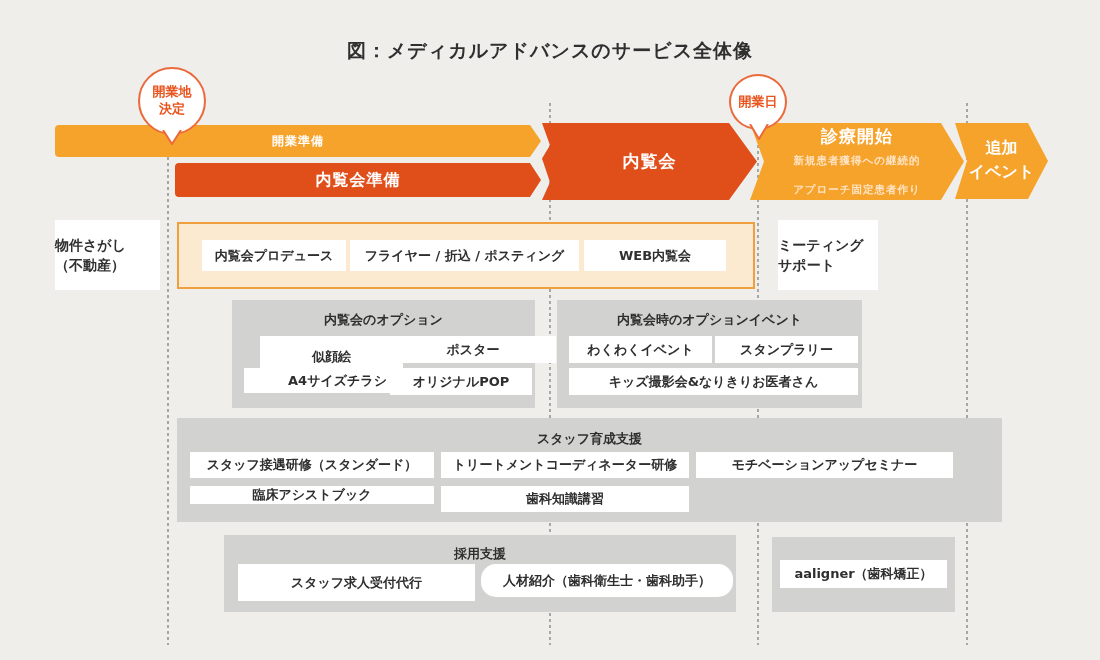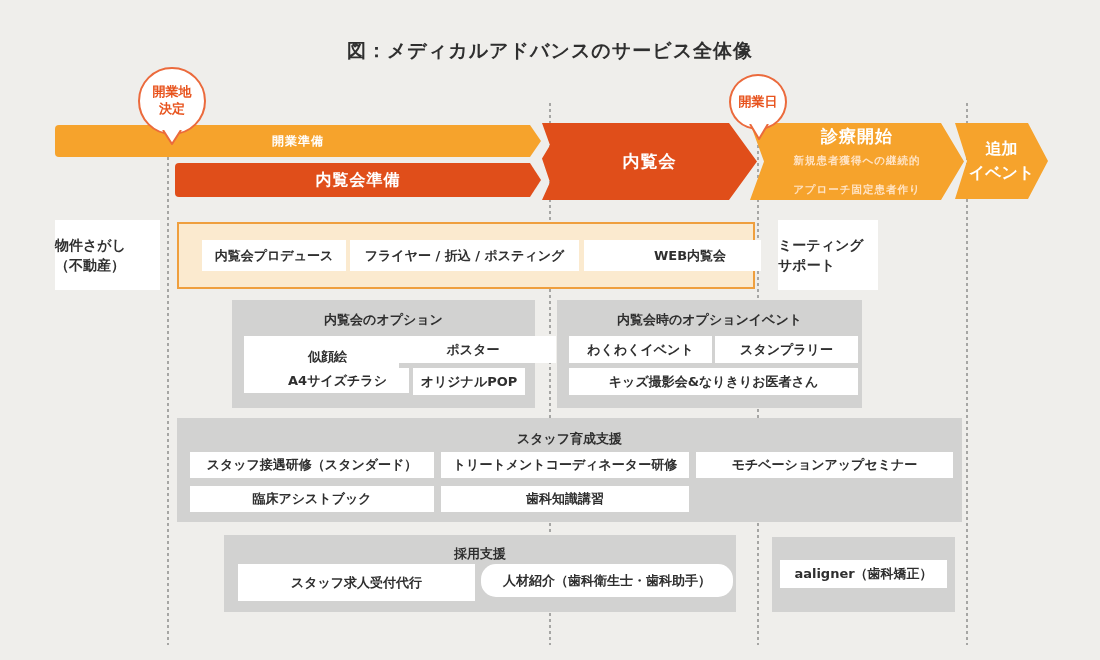--- a/index.html
+++ b/index.html
@@ -83,21 +83,21 @@
   <div class="bar bar-red nairankai-shape phase-main" style="left:542px;top:123px;width:215px;height:77px;">
     <span>内覧会</span>
   </div>
 
   <div class="bar bar-orange shinryo-shape" style="left:750px;top:123px;width:214px;height:77px;flex-direction:column;">
     <span class="phase-main">診療開始</span>
     <span class="phase-sub">新規患者獲得への継続的</span>
     <span class="phase-sub" style="margin-top:12px;">アプローチ固定患者作り</span>
   </div>
 
-  <div class="bar bar-orange tsuika-shape" style="left:955px;top:123px;width:93px;height:76px;flex-direction:column;font-size:16px;line-height:1.5;">
+  <div class="bar bar-orange tsuika-shape" style="left:955px;top:123px;width:93px;height:76px;flex-direction:column;font-size:16px;line-height:1.5;font-family:Liberation Mono, monospace;">
     <span>追加</span>
     <span>イベント</span>
   </div>
 
   <div class="bubble" style="left:138px;top:67px;width:64px;height:64px;">
     <span>開業地</span>
     <span>決定</span>
   </div>
   <svg class="tail" style="left:161px;top:130px;" width="22" height="17">
     <path d="M2,0 L11,14 L20,0" fill="#ffffff" stroke="#EB6A3C" stroke-width="2" stroke-linejoin="round"></path>
@@ -111,49 +111,49 @@
   </svg>
 
   <div class="whitebox" style="left:55px;top:220px;width:105px;height:70px;">
     <span>物件さがし</span>
     <span>（不動産）</span>
   </div>
 
   <div class="cream" style="left:177px;top:222px;width:578px;height:67px;"></div>
   <div class="item" style="left:202px;top:240px;width:144px;height:31px;">内覧会プロデュース</div>
   <div class="item" style="left:350px;top:240px;width:229px;height:31px;">フライヤー / 折込 / ポスティング</div>
-  <div class="item" style="left:584px;top:240px;width:142px;height:31px;padding-left:35px;">WEB内覧会</div>
+  <div class="item" style="left:584px;top:240px;width:142px;height:31px;">WEB内覧会</div>
 
   <div class="whitebox" style="left:778px;top:220px;width:100px;height:70px;">
     <span>ミーティング</span>
     <span>サポート</span>
   </div>
 
   <div class="gray" style="left:232px;top:300px;width:303px;height:108px;">
     <div class="gray-title" style="top:11px;">内覧会のオプション</div>
   </div>
-  <div class="item" style="left:244px;top:336px;width:143px;height:41px;padding-left:12px;">似顔絵</div>
+  <div class="item" style="left:260px;top:336px;width:143px;height:41px;">似顔絵</div>
   <div class="item" style="left:390px;top:336px;width:166px;height:27px;">ポスター</div>
   <div class="item" style="left:244px;top:368px;width:143px;height:25px;padding-left:22px;">A4サイズチラシ</div>
-  <div class="item" style="left:390px;top:368px;width:112px;height:27px;margin-left:23px;">オリジナルPOP</div>
+  <div class="item" style="left:390px;top:368px;width:142px;height:27px;">オリジナルPOP</div>
 
   <div class="gray" style="left:557px;top:300px;width:305px;height:108px;">
     <div class="gray-title" style="top:11px;">内覧会時のオプションイベント</div>
   </div>
   <div class="item" style="left:569px;top:336px;width:143px;height:27px;">わくわくイベント</div>
   <div class="item" style="left:715px;top:336px;width:143px;height:27px;">スタンプラリー</div>
   <div class="item" style="left:569px;top:368px;width:289px;height:27px;">キッズ撮影会&amp;なりきりお医者さん</div>
 
-  <div class="gray" style="left:177px;top:418px;width:785px;height:104px;">
+  <div class="gray" style="left:177px;top:418px;width:785px;height:104px;padding-left:40px;">
     <div class="gray-title" style="top:12px;">スタッフ育成支援</div>
   </div>
   <div class="item" style="left:190px;top:452px;width:244px;height:26px;">スタッフ接遇研修（スタンダード）</div>
   <div class="item" style="left:441px;top:452px;width:248px;height:26px;">トリートメントコーディネーター研修</div>
   <div class="item" style="left:696px;top:452px;width:257px;height:26px;">モチベーションアップセミナー</div>
-  <div class="item" style="left:190px;top:486px;width:244px;height:26px;">臨床アシストブック</div>
+  <div class="item" style="left:190px;top:486px;width:244px;height:18px;">臨床アシストブック</div>
   <div class="item" style="left:441px;top:486px;width:248px;height:26px;">歯科知識講習</div>
 
   <div class="gray" style="left:224px;top:535px;width:512px;height:77px;">
     <div class="gray-title" style="top:10px;">採用支援</div>
   </div>
   <div class="item" style="left:238px;top:564px;width:237px;height:37px;">スタッフ求人受付代行</div>
   <div class="item" style="left:481px;top:564px;width:252px;height:33px;border-radius:15px;">人材紹介（歯科衛生士・歯科助手）</div>
 
   <div class="gray" style="left:772px;top:537px;width:183px;height:75px;"></div>
   <div class="item" style="left:780px;top:560px;width:167px;height:28px;">aaligner（歯科矯正）</div>

